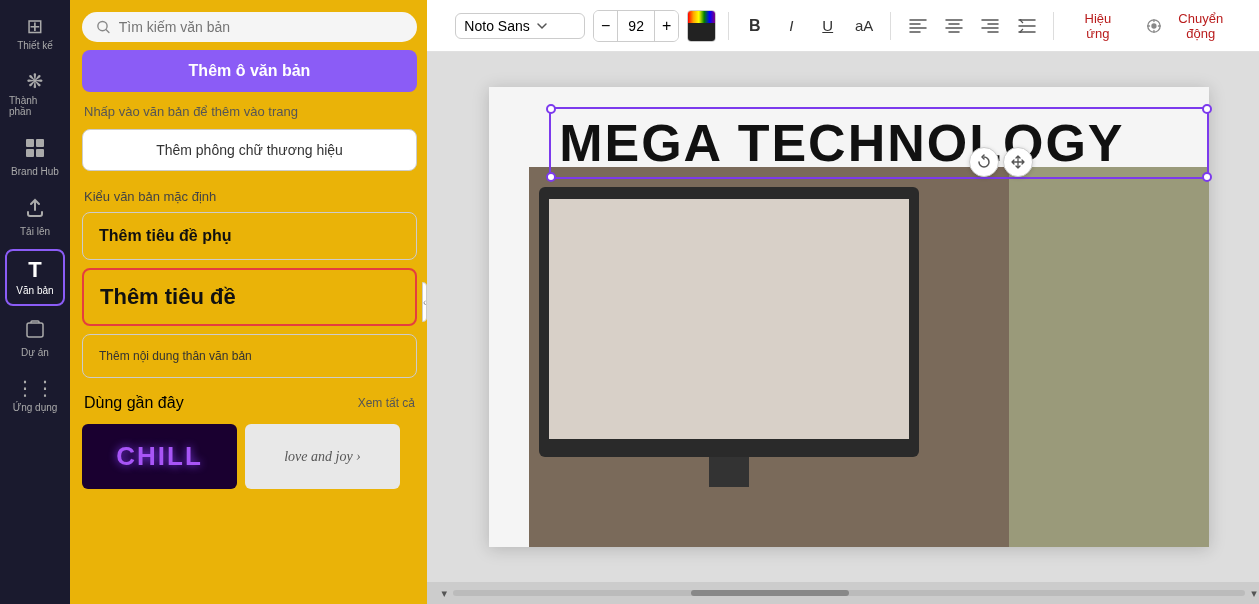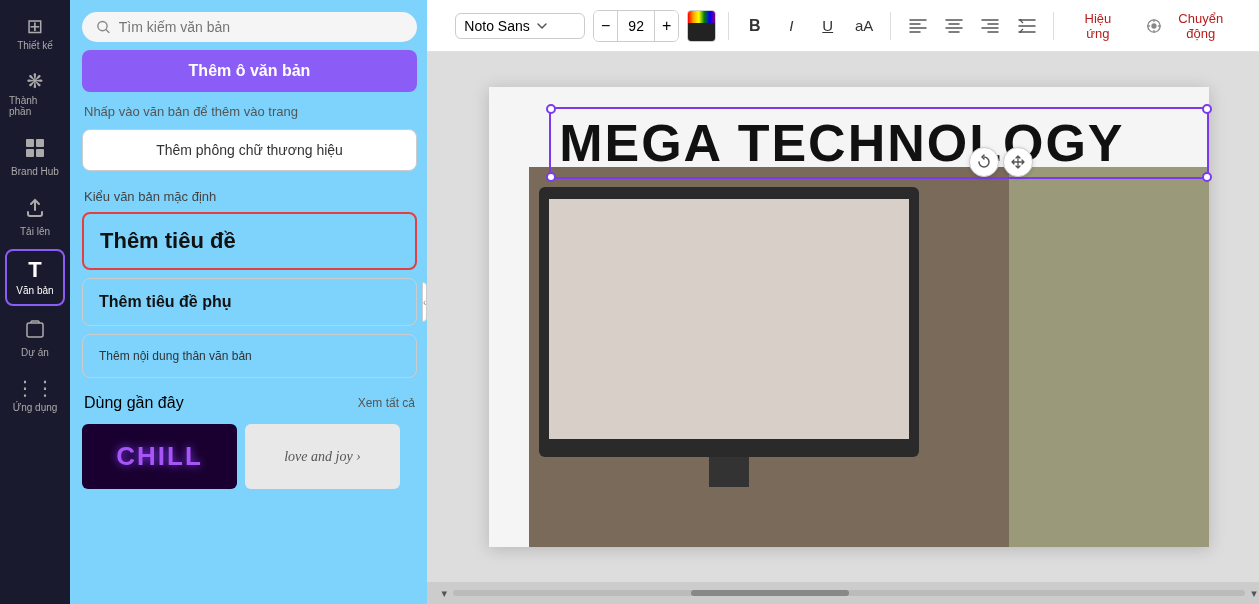--- a/index.html
+++ b/index.html
@@ -28,21 +28,21 @@
       color: #aaa;
       font-size: 10px;
       gap: 4px;
     }
     .sidebar-icon-item.active { background: transparent; color: #fff; border: 2px solid #8b5cf6; }
     .sidebar-icon-item .icon-svg { font-size: 20px; line-height: 1; }
 
     
     .panel-sidebar {
       width: 360px;
-      background: #7dd3fc;
+      background: #eab308;
       display: flex;
       flex-direction: column;
       overflow-y: auto;
       flex-shrink: 0;
       border-right: 1px solid #e0e0e0;
     }
     .search-bar {
       padding: 12px 12px 8px;
     }
     .search-input-wrapper {
@@ -480,22 +480,22 @@
   </div>
 
   <button class="add-text-btn">Thêm ô văn bản</button>
 
   <div class="panel-hint">Nhấp vào văn bản để thêm vào trang</div>
 
   <button class="brand-font-btn">Thêm phông chữ thương hiệu</button>
 
   <div class="section-title">Kiểu văn bản mặc định</div>
 
+  <div class="text-style-item subheading">Thêm tiêu đề phụ</div>
   <div class="text-style-item heading">Thêm tiêu đề</div>
-  <div class="text-style-item subheading">Thêm tiêu đề phụ</div>
   <div class="text-style-item body">Thêm nội dung thân văn bản</div>
 
   <div class="recent-section">
     <span>Dùng gần đây</span>
     <span style="font-size:12px;color:#555;cursor:pointer;">Xem tất cả</span>
   </div>
 
   <div class="font-thumbnails">
     <div class="font-thumb chill">
       <span style="font-size:26px;font-weight:900;letter-spacing:2px;color:#a855f7;font-family:'Arial Black',Arial,sans-serif;text-shadow:0 0 8px #7c3aed;">CHILL</span>

